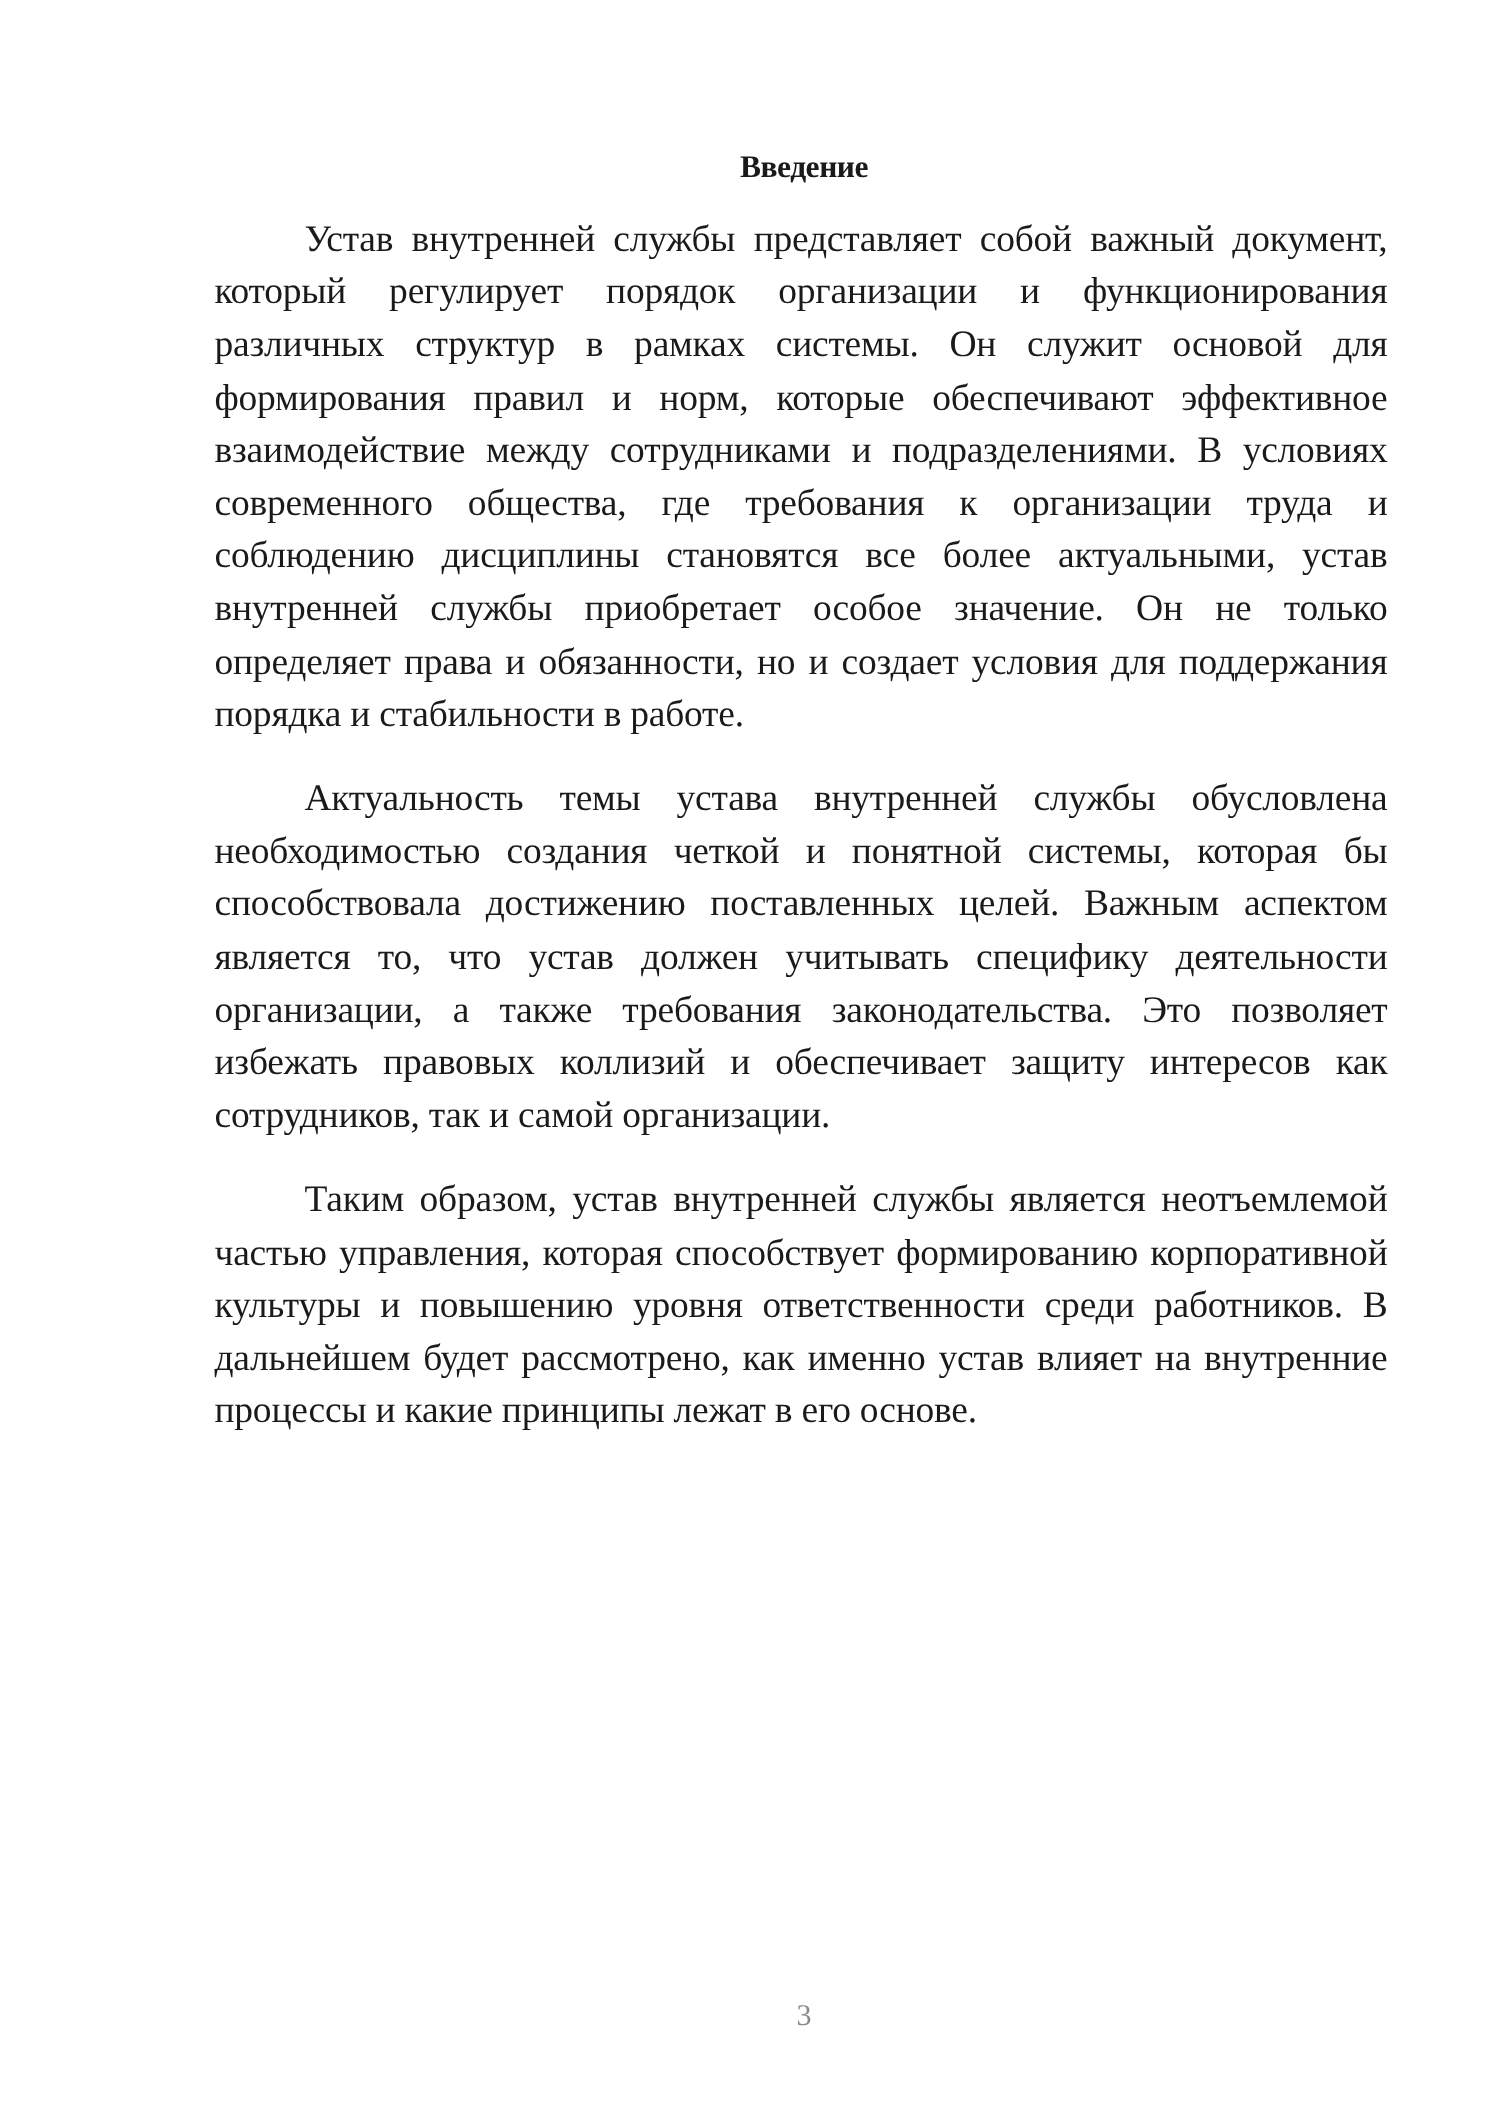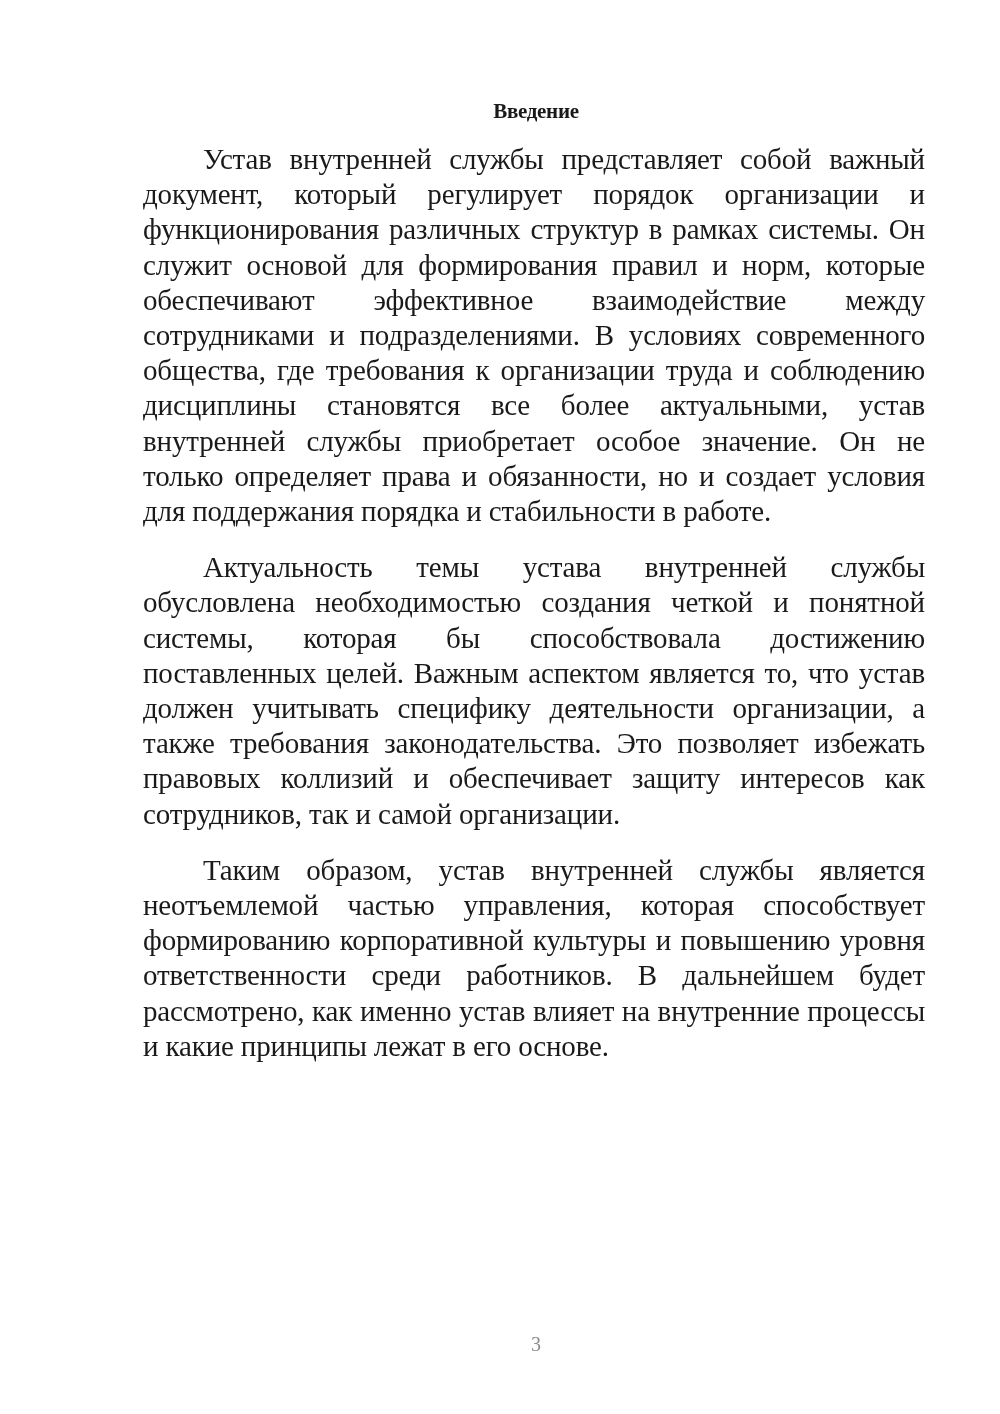--- a/index.html
+++ b/index.html
@@ -36,21 +36,21 @@
       letter-spacing: -0.3px;
     }
     .body-text {
       position: absolute;
       top: 142px;
       left: 143px;
       width: 786px;
     }
     .para {
       margin: 0 4px 21px 0;
-      font-size: 29px;
+      font-size: 25px;
       line-height: 35.2px;
       text-align: justify;
       text-indent: 60px;
       letter-spacing: -0.15px;
       word-spacing: 0px;
     }
     .page-number {
       position: absolute;
       top: 1333px;
       left: 0;

